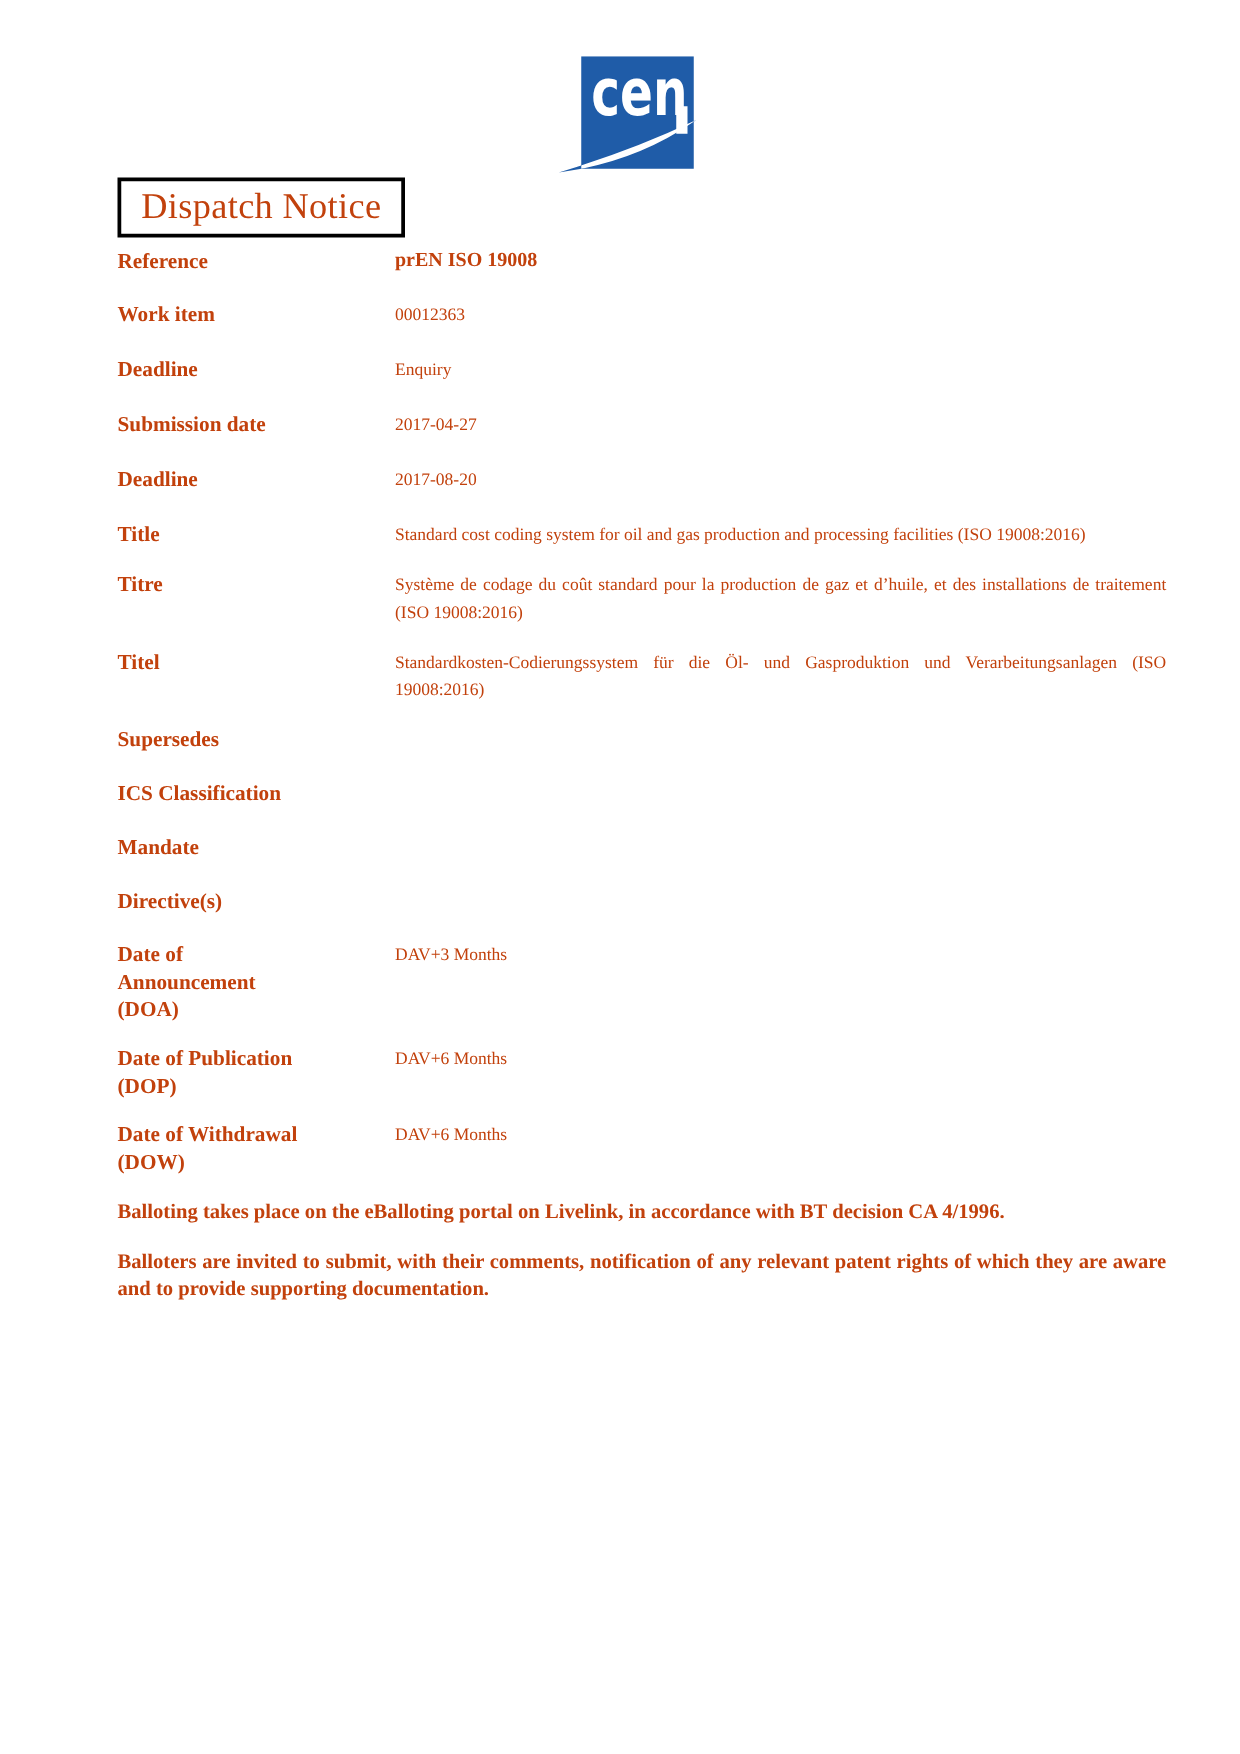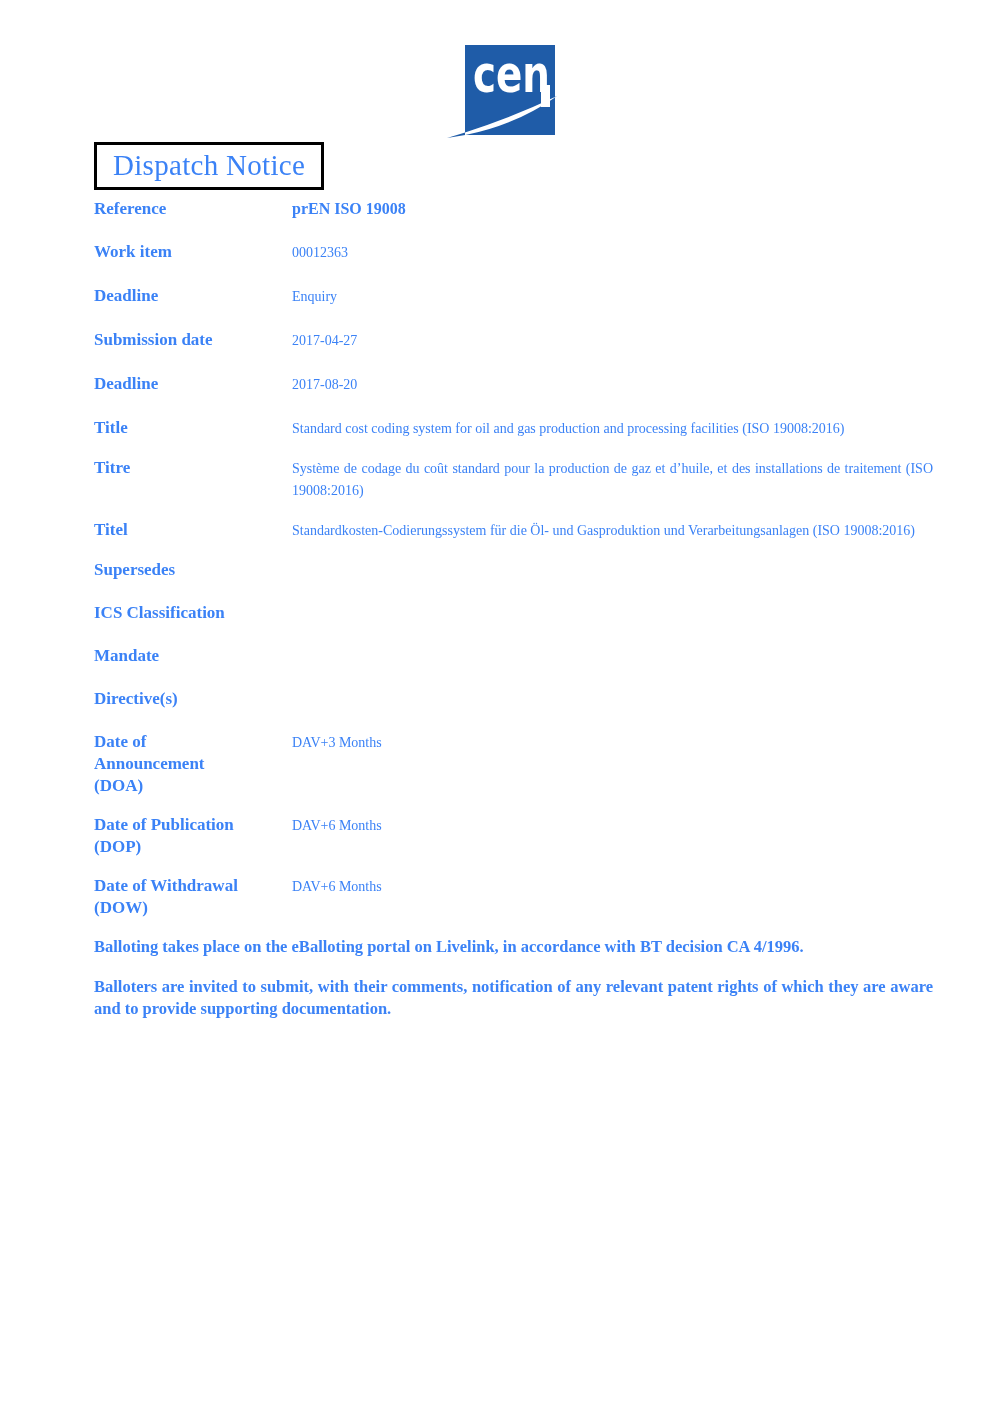--- a/index.html
+++ b/index.html
@@ -2,21 +2,21 @@
 <html><head>
 <meta charset="utf-8">
 <style>
   html, body { margin: 0; padding: 0; background: #ffffff; }
   .page {
     position: relative;
     width: 992px;
     height: 1403px;
     background: #ffffff;
     font-family: "Liberation Serif", serif;
-    color: #3b82f6;
+    color: #c2410c;
     overflow: hidden;
   }
   .logo {
     position: absolute;
     left: 447px;
     top: 45px;
     width: 112px;
     height: 100px;
   }
   .content {
@@ -28,21 +28,21 @@
   .title-box {
     display: inline-block;
     border: 3px solid #000000;
     padding: 4px 16px 6px 16px;
     font-size: 29px;
     line-height: 32px;
     font-weight: normal;
     letter-spacing: 0.3px;
     margin: 0 0 8px 0;
   }
-  .row { display: flex; margin-bottom: 21px; }
+  .row { display: flex; margin-bottom: 21px; gap: 24px; }
   .row.tall { margin-bottom: 17px; }
   .label {
     flex: 0 0 198px;
     width: 198px;
     font-weight: bold;
     font-size: 17px;
     line-height: 22px;
     white-space: pre-line;
     padding-right: 8px;
     box-sizing: border-box;

